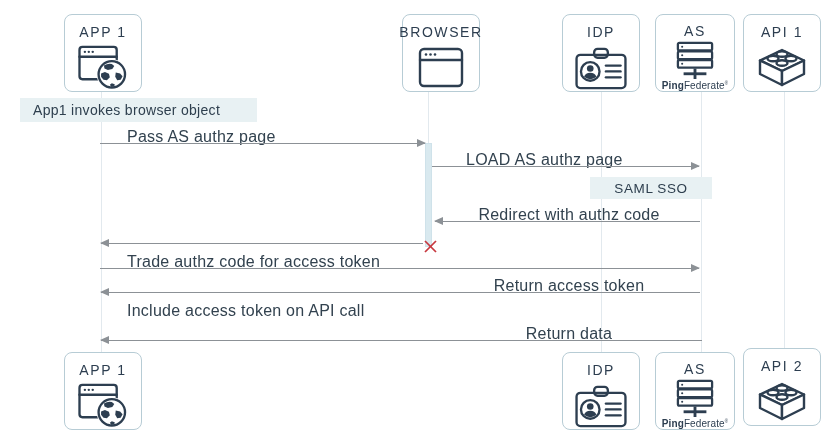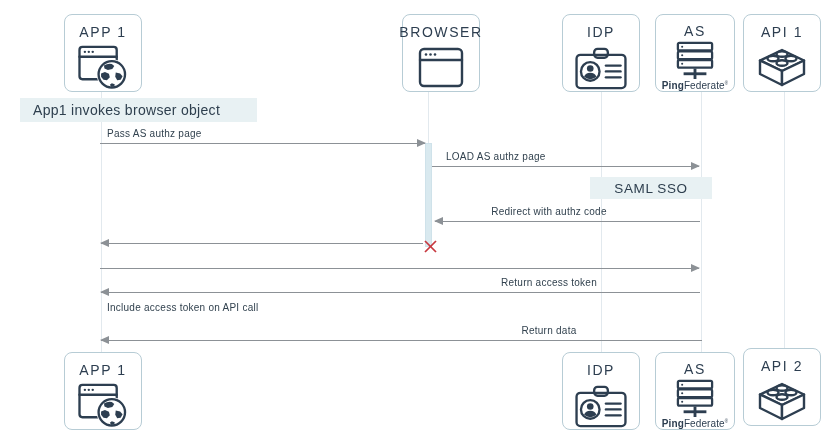--- a/index.html
+++ b/index.html
@@ -10,21 +10,21 @@
   .actor{position:absolute;width:78px;height:78px;background:#fff;border:1.5px solid #b7ccd5;
          border-radius:8px;box-sizing:border-box;display:flex;flex-direction:column;align-items:center;}
   .actor-label{font-size:14px;font-weight:normal;letter-spacing:1.6px;color:#2d3e50;margin-top:9px;white-space:nowrap;}
   .actor .icn{margin-top:4px;}
   .pf-logo{font-size:10px;color:#2d3e50;margin-top:1px;letter-spacing:.1px;white-space:nowrap;}
   .pf-logo .b{font-weight:bold;}
   .pf-logo sup{font-size:4.5px;}
 
   .note{position:absolute;background:#e8f1f3;color:#2e3f4e;font-size:14px;letter-spacing:.3px;
         display:flex;align-items:center;}
-  .msg-label{position:absolute;font-size:10px;color:#32424f;letter-spacing:.25px;white-space:nowrap;}
+  .msg-label{position:absolute;font-size:16px;color:#32424f;letter-spacing:.25px;white-space:nowrap;margin-left:20px;}
   .r{text-align:center;}
 
   .arrow{position:absolute;height:0;border-top:1.6px solid #8c9196;}
   .head{position:absolute;width:0;height:0;border-top:4.6px solid transparent;border-bottom:4.6px solid transparent;top:-5.4px;}
   .head-right{right:-1px;border-left:9px solid #8c9196;}
   .head-left{left:-1px;border-right:9px solid #8c9196;}
 
   .activation{position:absolute;background:#d9e9ef;border:1px solid #cfe2ea;box-sizing:border-box;}
   svg .st{fill:none;stroke:#2d3e50;stroke-width:2.4;stroke-linecap:round;stroke-linejoin:round;}
   svg .fl{fill:#2d3e50;stroke:none;}
@@ -137,20 +137,21 @@
   </div>
 
   <div class="arrow" style="left:101px;top:243px;width:322px;">
     <span class="head head-left"></span>
   </div>
   <svg width="15" height="15" viewBox="0 0 15 15" style="position:absolute;left:423px;top:239px;">
     <line x1="2" y1="2" x2="13" y2="13" stroke="#c7383f" stroke-width="1.7"></line>
     <line x1="13" y1="2" x2="2" y2="13" stroke="#c7383f" stroke-width="1.7"></line>
   </svg>
 
+  <span class="msg-label" style="left:107px;top:253px;">Trade authz code for access token</span>
   <div class="arrow" style="left:100px;top:268px;width:599px;">
     <span class="head head-right"></span>
   </div>
 
   <span class="msg-label r" style="left:400px;top:277px;width:298px;">Return access token</span>
   <div class="arrow" style="left:101px;top:292px;width:599px;">
     <span class="head head-left"></span>
   </div>
 
   <span class="msg-label r" style="left:400px;top:325px;width:298px;">Return data</span>

